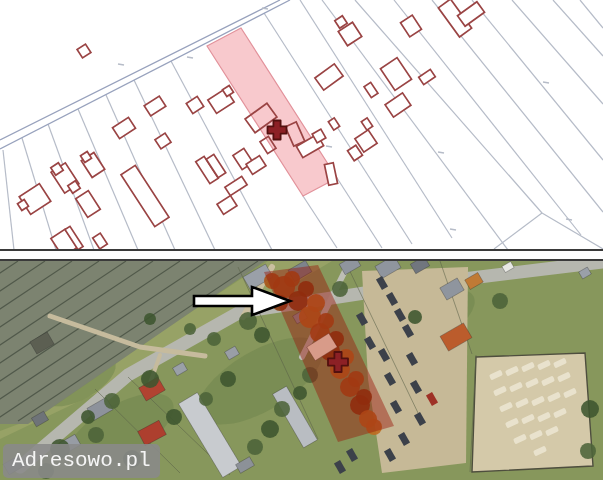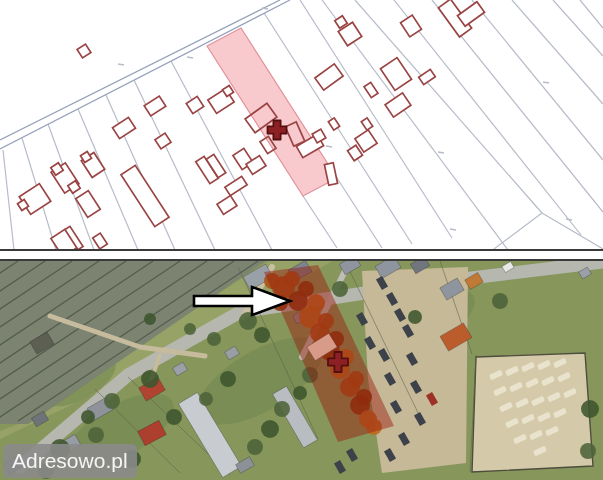--- a/index.html
+++ b/index.html
@@ -5,21 +5,21 @@
   html,body{margin:0;padding:0;background:#fff;}
   body{font-family:"Liberation Sans",sans-serif;}
   .stage{position:relative;width:603px;height:480px;background:#fff;overflow:hidden;}
   .map-panel{position:absolute;left:0;top:0;width:603px;height:251px;box-sizing:border-box;
              border-bottom:2px solid var(--divider);background:var(--map-background);}
   .aerial-panel{position:absolute;left:0;top:259px;width:603px;height:221px;box-sizing:border-box;
                 border-top:2px solid var(--divider);overflow:hidden;}
   svg{display:block;}
   .watermark{position:absolute;left:3px;bottom:2px;background:var(--watermark-bg);
              color:var(--watermark-text);font-size:21px;line-height:1;
-             padding:6px 9px 7px;border-radius:5px;}
+             padding:6px 9px 7px;border-radius:5px;font-family:Liberation Mono, monospace;}
 </style>
 </head>
 <body>
 
 <div class="stage">
 
   <section class="map-panel">
     <svg id="map-svg" viewBox="0 0 603 249" width="603" height="249">
       <g id="map-bg">
           <rect x="0" y="0" width="603" height="249" fill="#ffffff"></rect>

